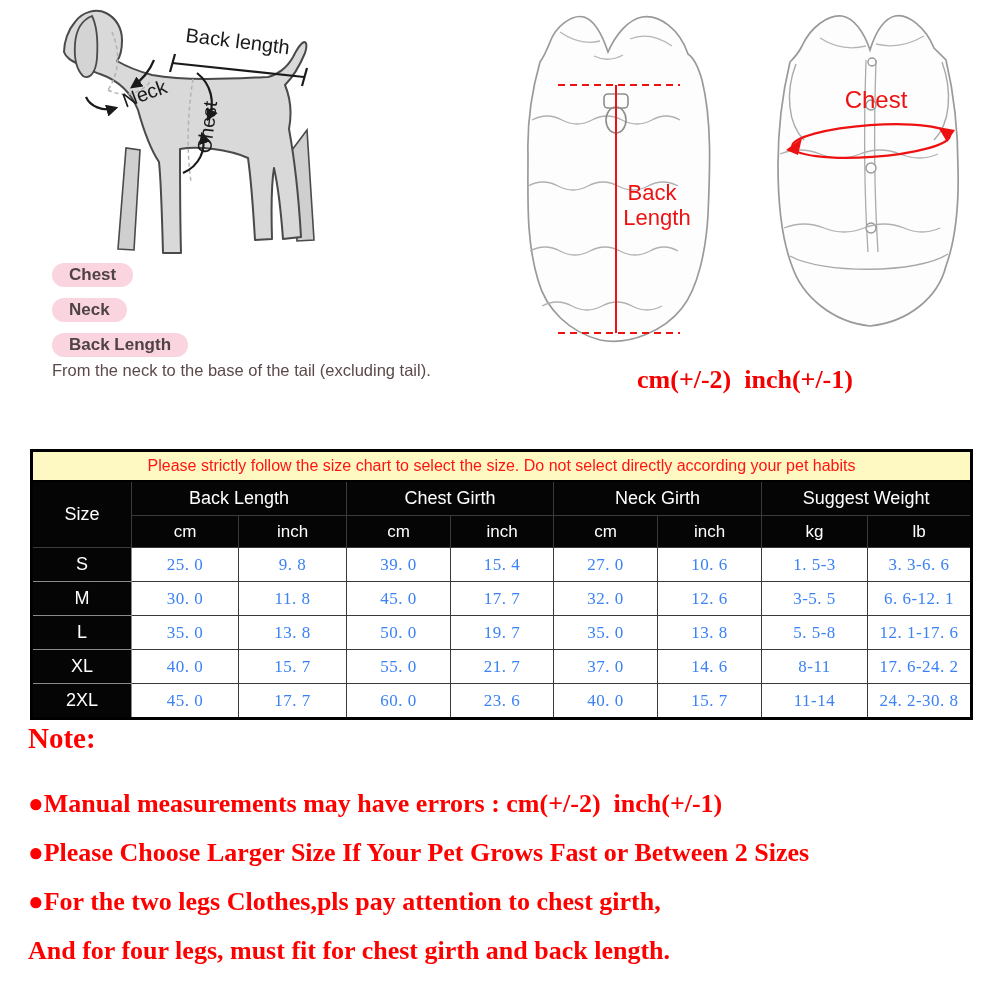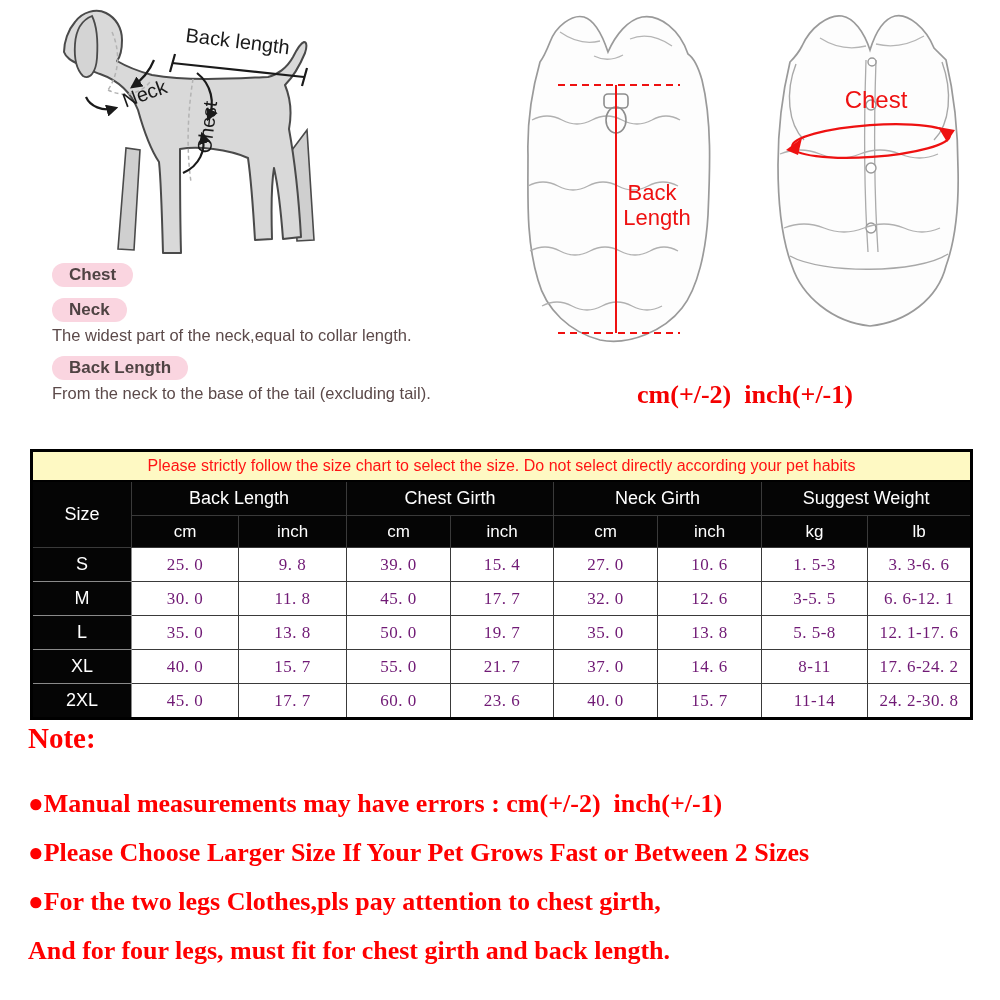--- a/index.html
+++ b/index.html
@@ -10,33 +10,33 @@
   .definitions{position:absolute;left:52px;top:263px;width:440px;}
   .def-item{margin-bottom:11px;}
   .def-pill{display:inline-block;background:#fad5e0;color:#4f4343;font-weight:bold;
             font-size:17px;line-height:22px;padding:1px 17px;border-radius:13px;}
   .def-desc{color:#5c4a4a;font-size:16.5px;line-height:19px;margin-top:4px;}
 
   
   .dog-svg{position:absolute;left:30px;top:0;}
   .vest-svg{position:absolute;left:480px;top:0;}
   .tolerance{position:absolute;left:500px;top:365px;width:490px;text-align:center;
-             font-family:"Liberation Serif",serif;font-weight:bold;font-size:26px;color:#f40000;margin-top:15px;}
+             font-family:"Liberation Serif",serif;font-weight:bold;font-size:26px;color:#f40000;}
 
   
   .table-wrap{position:absolute;left:30px;top:449px;}
   table.size-table{border-collapse:collapse;table-layout:fixed;width:941px;border:3px solid #000;}
   table.size-table td{border:1.5px solid #3a3a3a;text-align:center;vertical-align:middle;
                       overflow:hidden;white-space:nowrap;}
   tr.notice-row td{height:26px;background:#fef9c3;color:#ff1414;font-size:16px;font-weight:500;
                    border-bottom:2px solid #000;}
   tr.group-row td{height:31px;background:#050505;color:#ffffff;font-size:18px;}
   tr.sub-row td{height:29px;background:#050505;color:#ffffff;font-size:17px;}
   td.size-head{background:#050505;color:#fff;font-size:18px;}
-  tr.data-row td{height:31px;background:#ffffff;color:#701a75;
+  tr.data-row td{height:31px;background:#ffffff;color:#3b82f6;
                  font-family:"Liberation Serif",serif;font-size:17px;letter-spacing:0.5px;}
   tr.data-row td.size-cell{background:#050505;color:#fff;border-color:#8a8a8a;
                  font-family:"Liberation Sans",sans-serif;font-size:18px;letter-spacing:0;}
 
   
   .notes{position:absolute;left:28px;top:722px;width:950px;color:#ff0000;
          font-family:"Liberation Serif",serif;font-weight:bold;}
   .notes .note-title{font-size:29px;margin-bottom:34px;}
   .notes .note-line{font-size:26px;margin-bottom:19px;line-height:30px;margin-top:16px;}
 </style>
@@ -100,21 +100,20 @@
     <text x="117" y="100" transform="rotate(-20 117 100)" text-anchor="middle" font-size="20" fill="#1a1a1a">Neck</text>
     <text x="184" y="128" transform="rotate(-83 184 128)" text-anchor="middle" font-size="20" fill="#1a1a1a">Chest</text>
   </svg>
 
   <div class="definitions">
     <div class="def-item">
       <span class="def-pill">Chest</span>
     </div>
     <div class="def-item">
       <span class="def-pill">Neck</span>
-      <div class="def-desc">The widest part of the neck,equal to collar length.</div>
     </div>
     <div class="def-item">
       <span class="def-pill">Back Length</span>
       <div class="def-desc">From the neck to the base of the tail (excluding tail).</div>
     </div>
   </div>
 
   <svg class="vest-svg" width="500" height="360" viewBox="0 0 500 360">
 
     <g>

